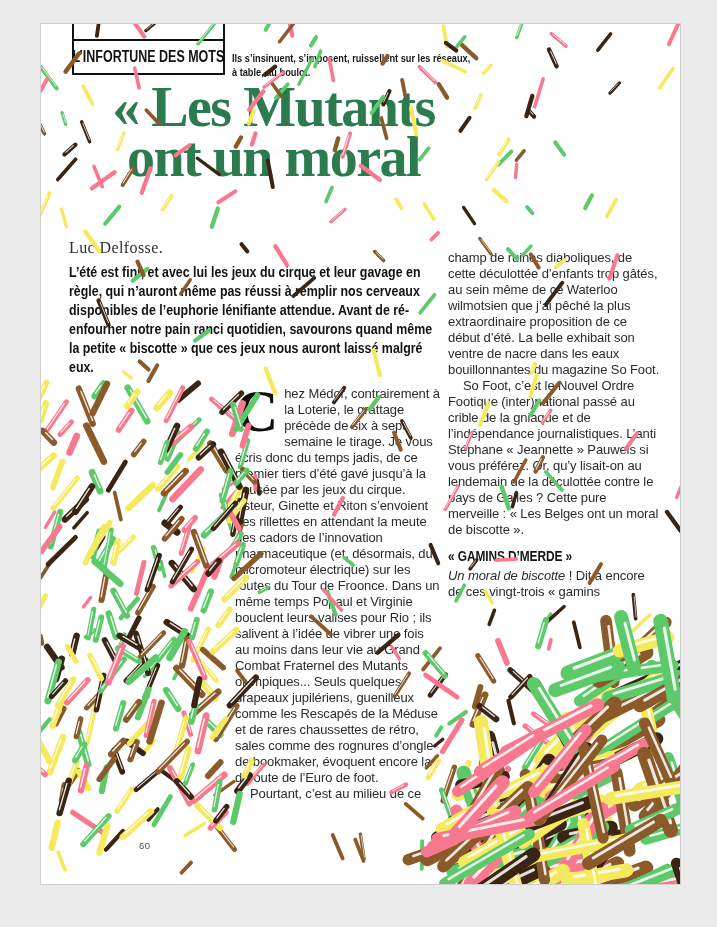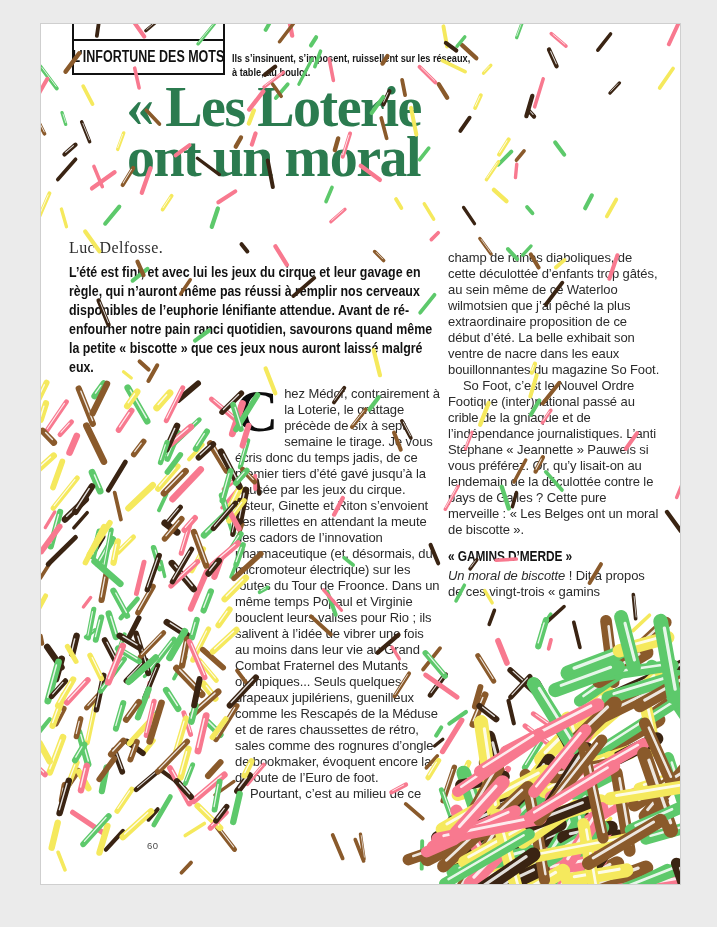--- a/index.html
+++ b/index.html
@@ -61,21 +61,21 @@
     font-size:60px;line-height:47px;color:#0d0d0d;
     padding-right:6px;padding-top:2px;
   }
   .section-head{
     font-weight:bold;font-size:14px;color:#141414;
     margin:10px 0 4px 0 !important;
     transform:scaleX(0.85);transform-origin:left top;white-space:nowrap;
   }
   .ital{font-style:italic;margin-top:36px;}
   .folio{
-    position:absolute;left:106px;top:816px;
+    position:absolute;left:98px;top:816px;
     font-size:9.5px;color:#4a4a4a;letter-spacing:0.5px;
   }
   .sprinkles{
     position:absolute;left:0;top:0;width:641px;height:862px;
     pointer-events:none;z-index:5;
   }
 </style>
 </head>
 <body>
 
@@ -83,37 +83,37 @@
   <div class="page">
 
     <div class="tab-line" style="left:31px;"></div>
     <div class="tab-line" style="left:182px;"></div>
     <div class="kicker-box">
       <span>L’INFORTUNE DES MOTS</span>
     </div>
     <div class="kicker-text">Ils s’insinuent, s’imposent, ruissellent sur les réseaux, à table, au boulot.</div>
 
     <div class="title" id="headline" style="color: rgb(43, 123, 79);">
-      <div>« Les Loterie</div>
+      <div>« Les Mutants</div>
       <div>ont un moral</div>
     </div>
 
     <div class="byline">Luc Delfosse.</div>
     <div class="intro">L’été est fini, et avec lui les jeux du cirque et leur gavage en règle, qui n’auront même pas réussi à remplir nos cerveaux disponibles de l’euphorie lénifiante attendue. Avant de ré-enfourner notre pain ranci quotidien, savourons quand même la petite « biscotte » que ces jeux nous auront laissé malgré eux.</div>
 
     <div class="col col-left">
       <p><span class="dropcap">C</span><span>hez Médor, contrairement à la Loterie, le grattage précède de six à sept semaine le tirage. Je vous écris donc du temps jadis, de ce premier tiers d’été gavé jusqu’à la nausée par les jeux du cirque. Asteur, Ginette et Riton s’envoient des rillettes en attendant la meute des cadors de l’innovation pharmaceutique (et, désormais, du micromoteur électrique) sur les routes du Tour de Froonce. Dans un même temps Popaul et Virginie bouclent leurs valises pour Rio ; ils salivent à l’idée de vibrer une fois au moins dans leur vie au Grand Combat Fraternel des Mutants olympiques... Seuls quelques drapeaux jupilériens, guenilleux comme les Rescapés de la Méduse et de rares chaussettes de rétro, sales comme des rognures d’ongle de bookmaker, évoquent encore la déroute de l’Euro de foot.</span></p>
       <p class="ind">Pourtant, c’est au milieu de ce</p>
     </div>
 
     <div class="col col-right">
       <p>champ de ruines diaboliques, de cette déculottée d’enfants trop gâtés, au sein même de ce Waterloo wilmotsien que j’ai pêché la plus extraordinaire proposition de ce début d’été. La belle exhibait son ventre de nacre dans les eaux bouillonnantes du magazine So Foot.</p>
       <p class="ind">So Foot, c’est le Nouvel Ordre Footique (inter)national passé au crible de la gniaque et de l’indépendance journalistiques. L’anti Stéphane « Jeannette » Pauwels si vous préférez. Or, qu’y lisait-on au lendemain de la déculottée contre le pays de Galles ? Cette pure merveille : « Les Belges ont un moral de biscotte ».</p>
       <p class="section-head">« GAMINS D’MERDE »</p>
-      <p><span class="ital">Un moral de biscotte</span><span> ! Dit à propos de ces vingt-trois « gamins</span></p>
+      <p><span class="ital">Un moral de biscotte</span><span> ! Dit à encore de ces vingt-trois « gamins</span></p>
     </div>
 
     <div class="folio">60</div>
 
     <svg class="sprinkles" id="sprinkles" viewBox="0 0 641 862" width="641" height="862">
         <g transform="translate(7.5 53.4) rotate(53.2)">
           <rect x="-15.8" y="-2.0" width="31.5" height="4.0" rx="2.0" fill="#5dc96b"></rect>
           <line x1="-11.7" y1="-0.7" x2="11.7" y2="-0.7" stroke="#ffffff" stroke-width="0.90" stroke-linecap="round" opacity="0.85"></line>
         </g>
         <g transform="translate(354.7 629.1) rotate(58.3)">

